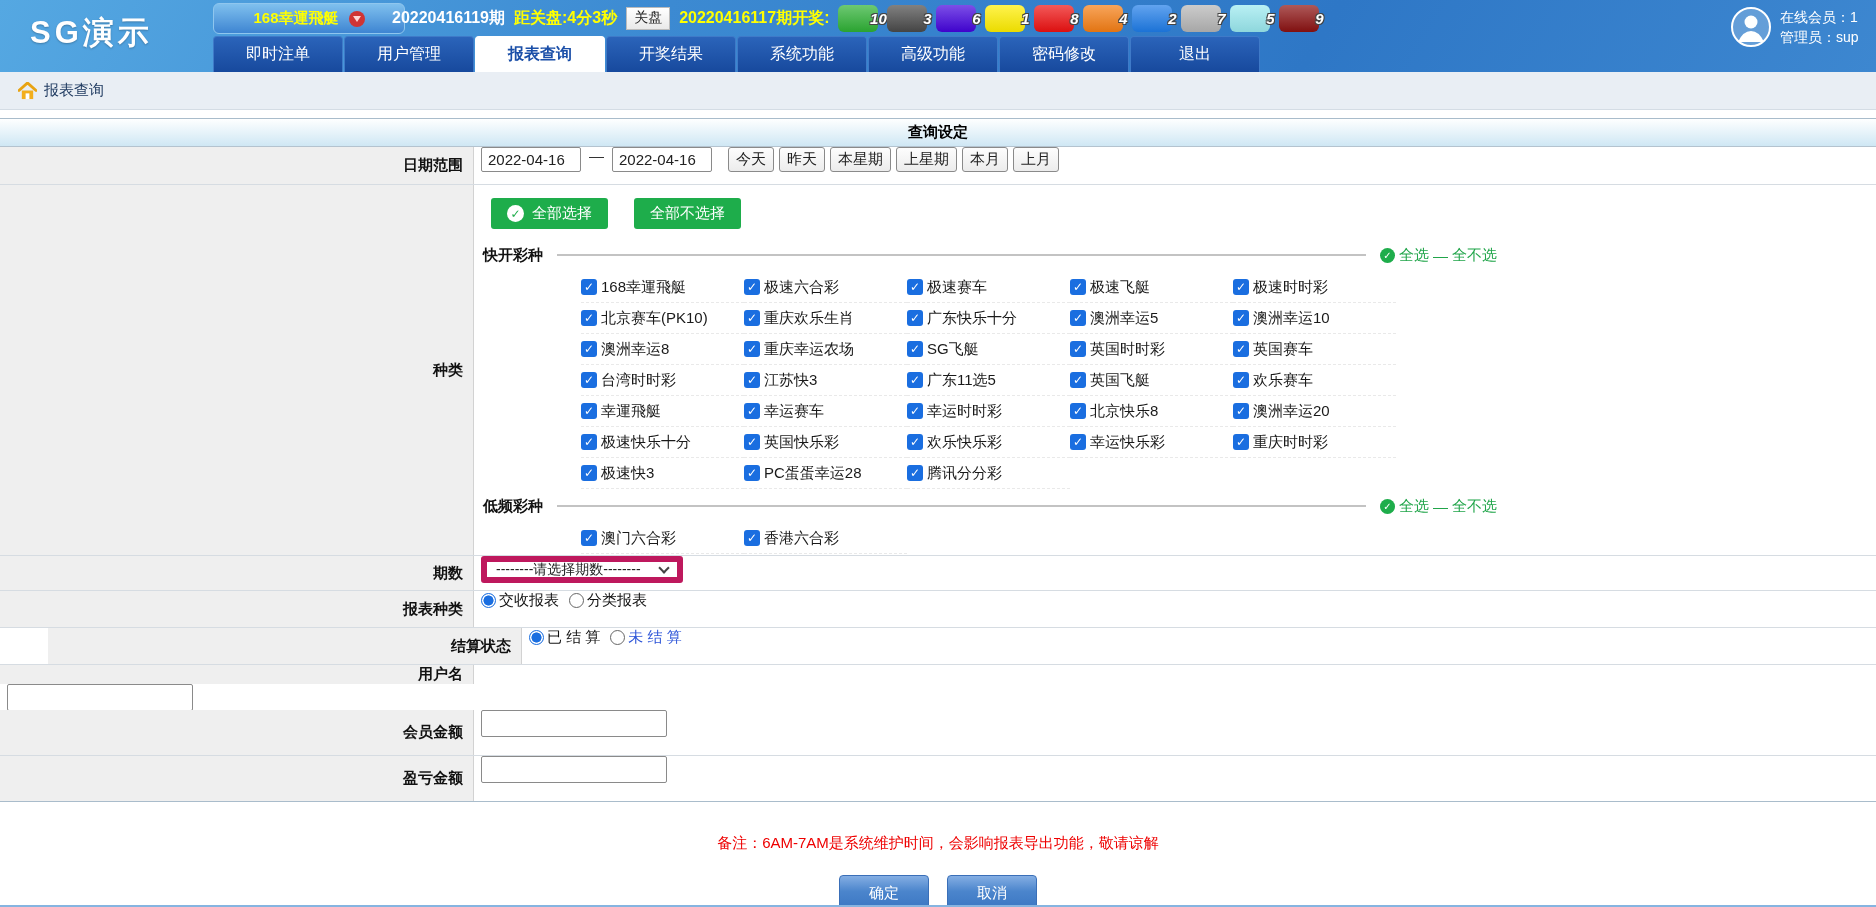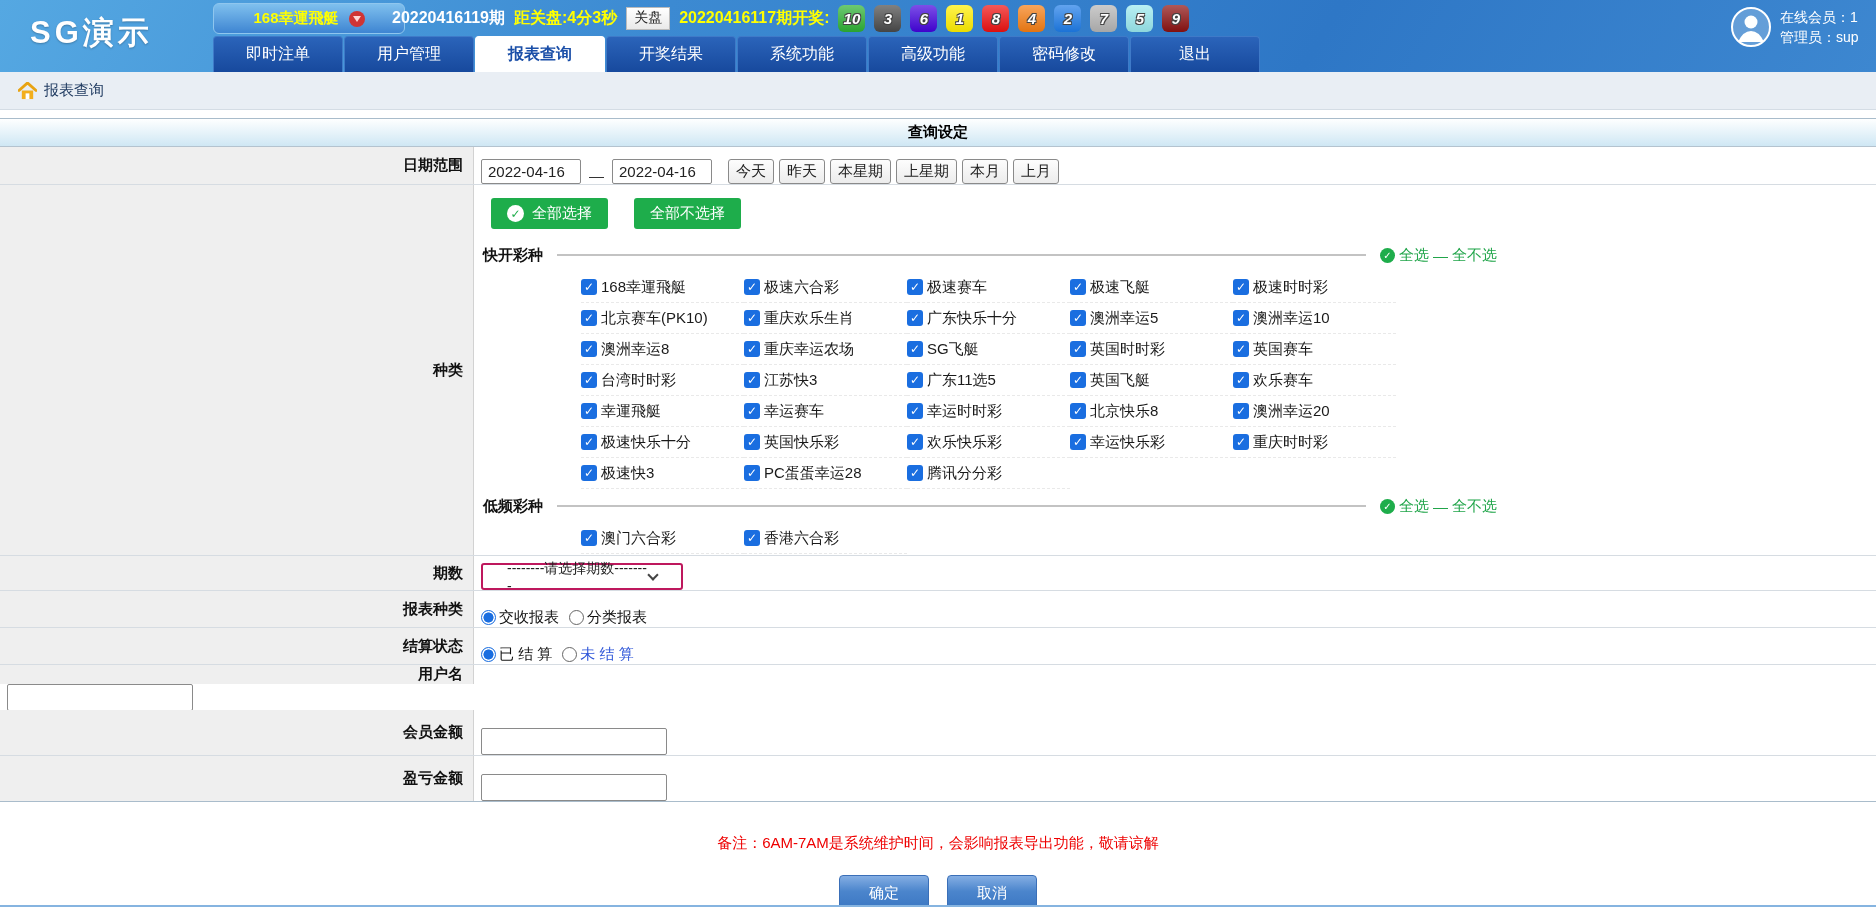--- a/index.html
+++ b/index.html
@@ -24,21 +24,21 @@
   .issue { color:#fff; font-size:16px; font-weight:bold; }
   .countdown { color:#ffff00; font-size:16px; font-weight:bold; }
   .close-btn { height:23px; padding:0 7px; background:linear-gradient(#ffffff,#e9e9e9);
     border:1px solid #bbb; color:#222; font-size:14px; cursor:pointer;
     font-family:"Liberation Sans","DejaVu Sans",sans-serif; }
   .draw-label { color:#ffff00; font-size:16px; font-weight:bold; }
   .balls { display:flex; gap:9px; align-items:center; }
   .ball { width:27px; height:27px; border-radius:6px; display:flex; align-items:center;
     justify-content:center; color:#fff; font-size:15px; font-weight:bold; font-style:italic;
     background-image:linear-gradient(rgba(255,255,255,.3),rgba(0,0,0,.08));
-    text-shadow:-1px -1px 0 #444,1px -1px 0 #444,-1px 1px 0 #444,1px 1px 0 #444; }
+    text-shadow:-1px -1px 0 #444,1px -1px 0 #444,-1px 1px 0 #444,1px 1px 0 #444;padding-left:40px; }
   .user-box { position:absolute; right:-14px; top:6px; width:160px; display:flex;
     gap:8px; align-items:center; overflow:hidden; }
   .user-lines { color:#fff; font-size:14px; line-height:20px; white-space:nowrap; }
 
   
   .nav { position:absolute; left:213px; bottom:0; display:flex; }
   .tab { width:130px; height:36px; margin-right:1px; display:flex; align-items:center;
     justify-content:center; color:#fff; font-size:16px; cursor:pointer;
     background:linear-gradient(#2b64ba,#17499d); border:1px solid #3f7ac8; border-bottom:none;
     border-radius:4px 4px 0 0; }
@@ -52,25 +52,25 @@
 
   
   .form-table { width:1876px; border-top:1px solid #a9bccb; border-bottom:1px solid #a9bccb; }
   .title-row { height:28px; display:flex; align-items:center; justify-content:center;
     font-size:15px; font-weight:bold; color:#000;
     background:linear-gradient(#feffff,#cfe7f4); border-bottom:1px solid #b4c3cf; }
   .frow { display:flex; border-bottom:1px solid #d6dce2; }
   .flabel { width:474px; background:#efefef; border-right:1px solid #d2d2d2;
     display:flex; align-items:center; justify-content:flex-end; padding-right:10px;
     font-size:15px; font-weight:bold; color:#111; }
-  .fcontent { flex:1; background:#fff; display:flex; align-items:flex-end; padding-left:7px; }
+  .fcontent { flex:1; background:#fff; display:flex; align-items:flex-start; padding-left:7px; }
   .fcontent.vtop { display:block; padding-left:7px; }
 
   .r-date { height:38px; } .r-cat { height:371px; } .r-issue { height:35px; }
-  .r-report { height:37px;font-family:Liberation Serif, serif; } .r-settle { height:37px; }
+  .r-report { height:37px;font-family:Liberation Serif, serif; } .r-settle { height:37px;padding-left:48px; }
   .r-user { height:45px;flex-direction:column; } .r-member { height:46px; } .r-profit { height:45px; }
   .r-cat .flabel { align-items:center; }
 
   .txt-input { height:25px; border:1px solid #8a8a8a; border-radius:2px; font-size:15px;
     padding:0 6px; font-family:"Liberation Sans","DejaVu Sans",sans-serif; color:#222; }
   .date-input { width:100px; }
   .wide-input { width:186px; height:27px; }
   .date-sep { margin:0 8px; font-size:15px; color:#333; }
   .quick { display:flex; gap:5px; margin-left:16px; }
   .qbtn { background:linear-gradient(#fdfdfd,#ececec); border:1px solid #8a8a8a; border-radius:3px;
@@ -96,23 +96,23 @@
   .sec-dash { color:#21a54a; font-size:15px; }
   .cb-grid { display:grid; grid-template-columns:repeat(5,163px); margin-left:100px; margin-top:5px; }
   .cb-item { height:31px; display:flex; align-items:center; gap:4px; cursor:pointer;
     border-bottom:1px dashed #e9e9e9; }
   .cb-box { width:16px; height:16px; min-width:16px; background:#1a6ee0; border-radius:3px;
     color:#fff; font-size:12px; font-weight:bold; display:flex; align-items:center;
     justify-content:center; }
   .cb-label { font-size:15px; color:#1a1a1a; white-space:nowrap; }
 
   
-  .select-box { width:202px; height:27px; border:2px solid #be185d; border-radius:3px;
+  .select-box { width:202px; height:27px; border:6px solid #be185d; border-radius:3px;
     background:#fff; display:flex; align-items:center; justify-content:space-between;
-    padding:0 24px; cursor:pointer; }
+    padding:0 9px; cursor:pointer; }
   .select-box span { font-size:14px; color:#222; }
   .chev { width:8px; height:8px; border-right:2px solid #444; border-bottom:2px solid #444;
     transform:rotate(45deg); margin-top:-4px; }
 
   
   .radio-item { display:flex; align-items:center; gap:3px; margin-right:10px; cursor:pointer; }
   .radio { width:15px; height:15px; border-radius:50%; border:1px solid #666; background:#fff; }
   .radio.checked { border:1px solid #1a6ee0;
     background:radial-gradient(circle,#1a6ee0 0 52%,#fff 58% 70%,#1a6ee0 76%); }
   .radio-label { font-size:15px; color:#111; }

